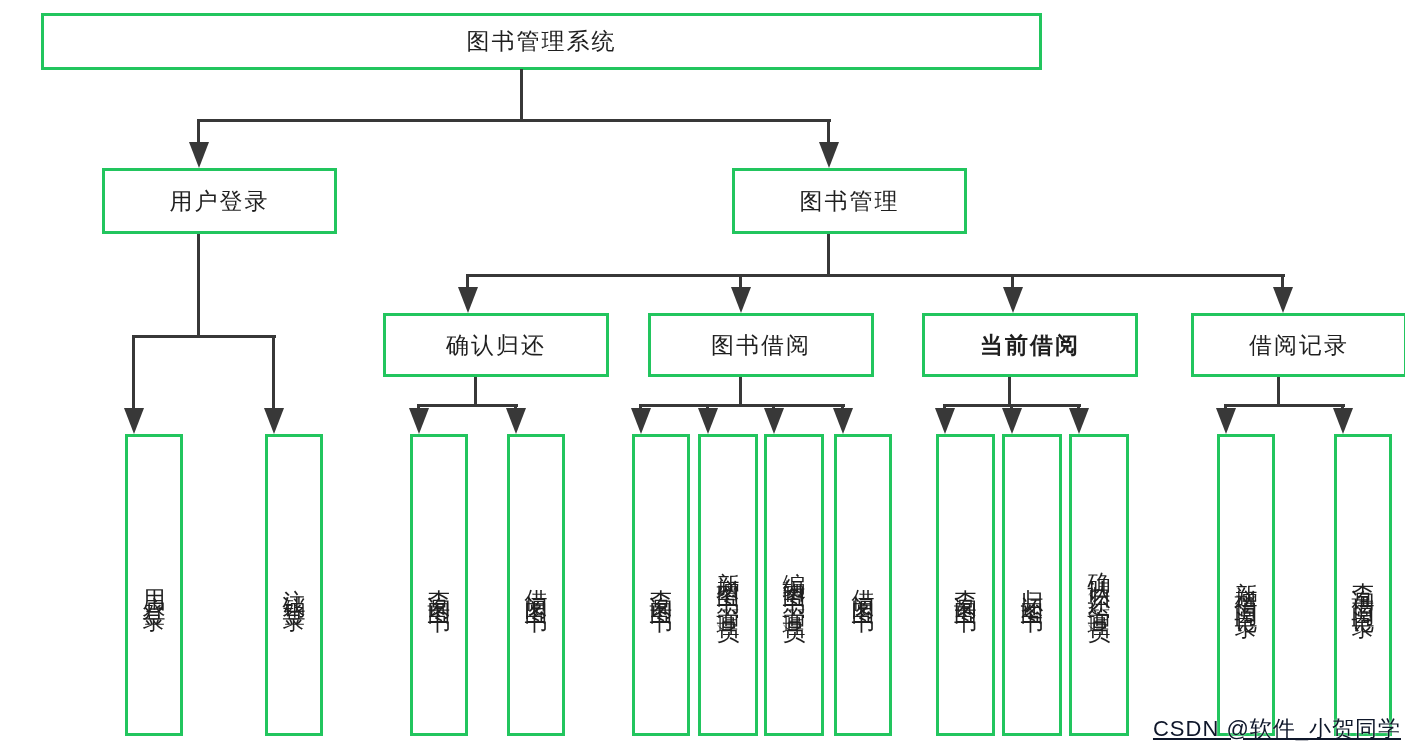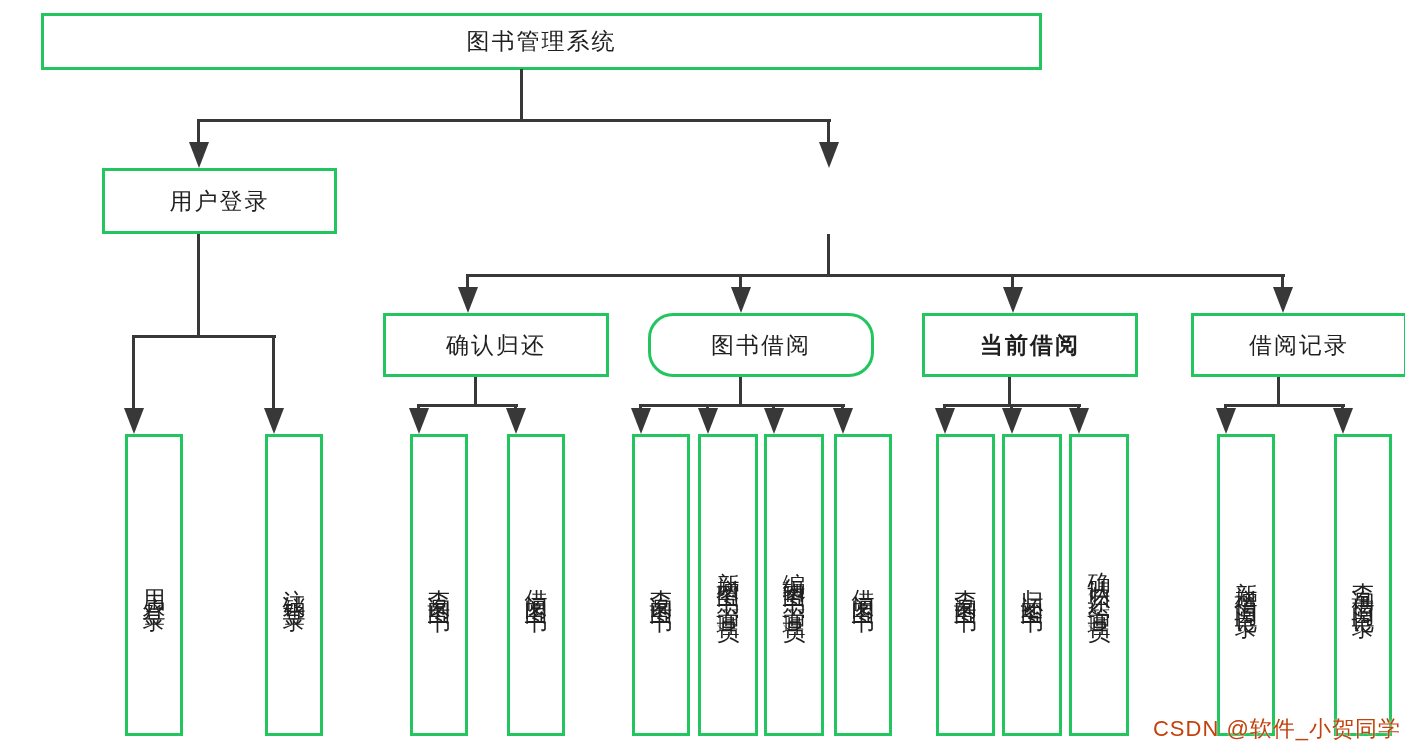--- a/index.html
+++ b/index.html
@@ -35,45 +35,49 @@
   .arrow{
     position:absolute;width:0;height:0;
     border-left:10px solid transparent;
     border-right:10px solid transparent;
     border-top:26px solid #383838;
   }
   .watermark{
     position:absolute;
     top:714px;right:4px;
     font-size:22px;
-    color:#c2410c;
+    color:#0f172a;
     letter-spacing:1px;
     z-index:5;
     text-shadow:0 0 2px #ffffff;
     white-space:nowrap;
+    text-decoration:underline;
   }
 </style>
 </head>
 <body>
 
 <div class="canvas">
 
   <div class="box" style="left:21px;top:13px;width:1001px;height:57px;">
     <span class="hlabel">图书管理系统</span>
   </div>
 
   <div class="vline" style="left:520px;top:69px;height:52px;"></div>
   <div class="hline" style="left:197px;top:119px;width:634px;"></div>
   <div class="vline" style="left:197px;top:120px;height:28px;"></div>
   <div class="arrow" style="left:189px;top:142px;"></div>
   <div class="vline" style="left:827px;top:120px;height:28px;"></div>
   <div class="arrow" style="left:819px;top:142px;"></div>
 
   <div class="box" style="left:82px;top:168px;width:235px;height:66px;">
     <span class="hlabel">用户登录</span>
+  </div>
+  <div class="box" style="left:712px;top:168px;width:235px;height:66px;">
+    <span class="hlabel">图书管理</span>
   </div>
 
   <div class="vline" style="left:197px;top:234px;height:103px;"></div>
   <div class="hline" style="left:132px;top:335px;width:144px;"></div>
   <div class="vline" style="left:132px;top:336px;height:75px;"></div>
   <div class="arrow" style="left:124px;top:408px;"></div>
   <div class="vline" style="left:272px;top:336px;height:75px;"></div>
   <div class="arrow" style="left:264px;top:408px;"></div>
 
   <div class="vline" style="left:827px;top:234px;height:42px;"></div>
@@ -83,21 +87,21 @@
   <div class="vline" style="left:739px;top:275px;height:15px;"></div>
   <div class="arrow" style="left:731px;top:287px;"></div>
   <div class="vline" style="left:1011px;top:275px;height:15px;"></div>
   <div class="arrow" style="left:1003px;top:287px;"></div>
   <div class="vline" style="left:1281px;top:275px;height:15px;"></div>
   <div class="arrow" style="left:1273px;top:287px;"></div>
 
   <div class="box" style="left:363px;top:313px;width:226px;height:64px;">
     <span class="hlabel">确认归还</span>
   </div>
-  <div class="box" style="left:628px;top:313px;width:226px;height:64px;border-radius:25px;">
+  <div class="box" style="left:628px;top:313px;width:226px;height:64px;">
     <span class="hlabel">图书借阅</span>
   </div>
   <div class="box" style="left:902px;top:313px;width:216px;height:64px;font-weight:bold;">
     <span class="hlabel">当前借阅</span>
   </div>
   <div class="box" style="left:1171px;top:313px;width:216px;height:64px;">
     <span class="hlabel">借阅记录</span>
   </div>
 
   <div class="vline" style="left:474px;top:377px;height:29px;"></div>

